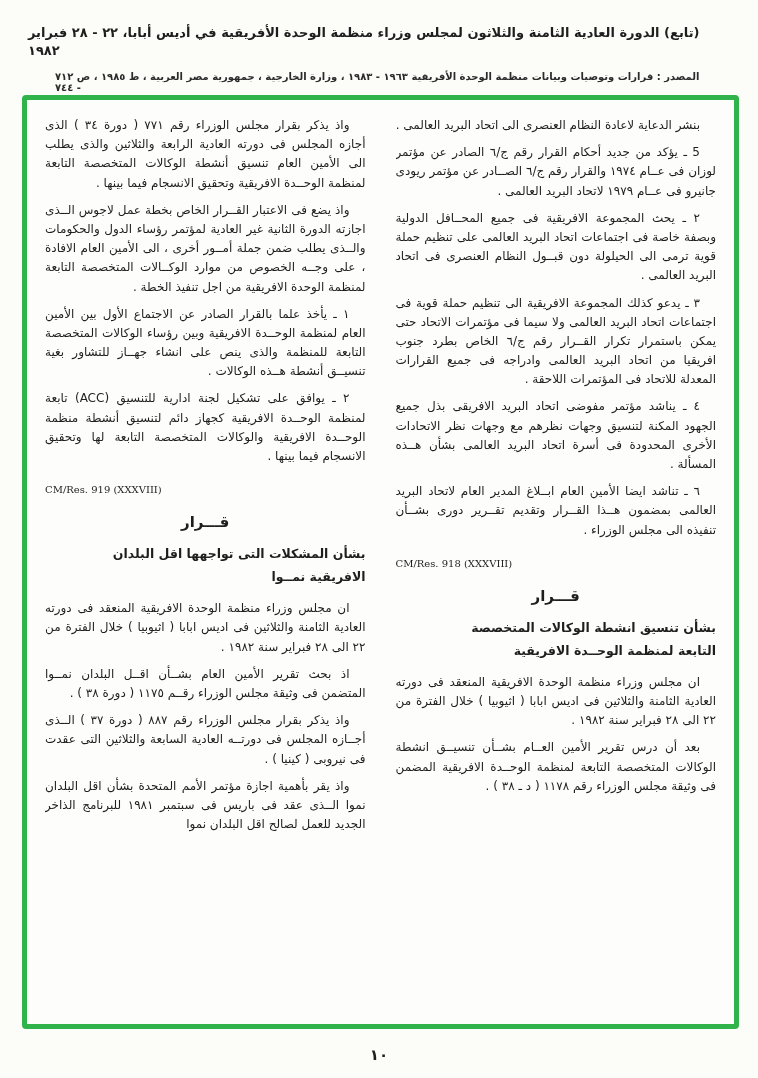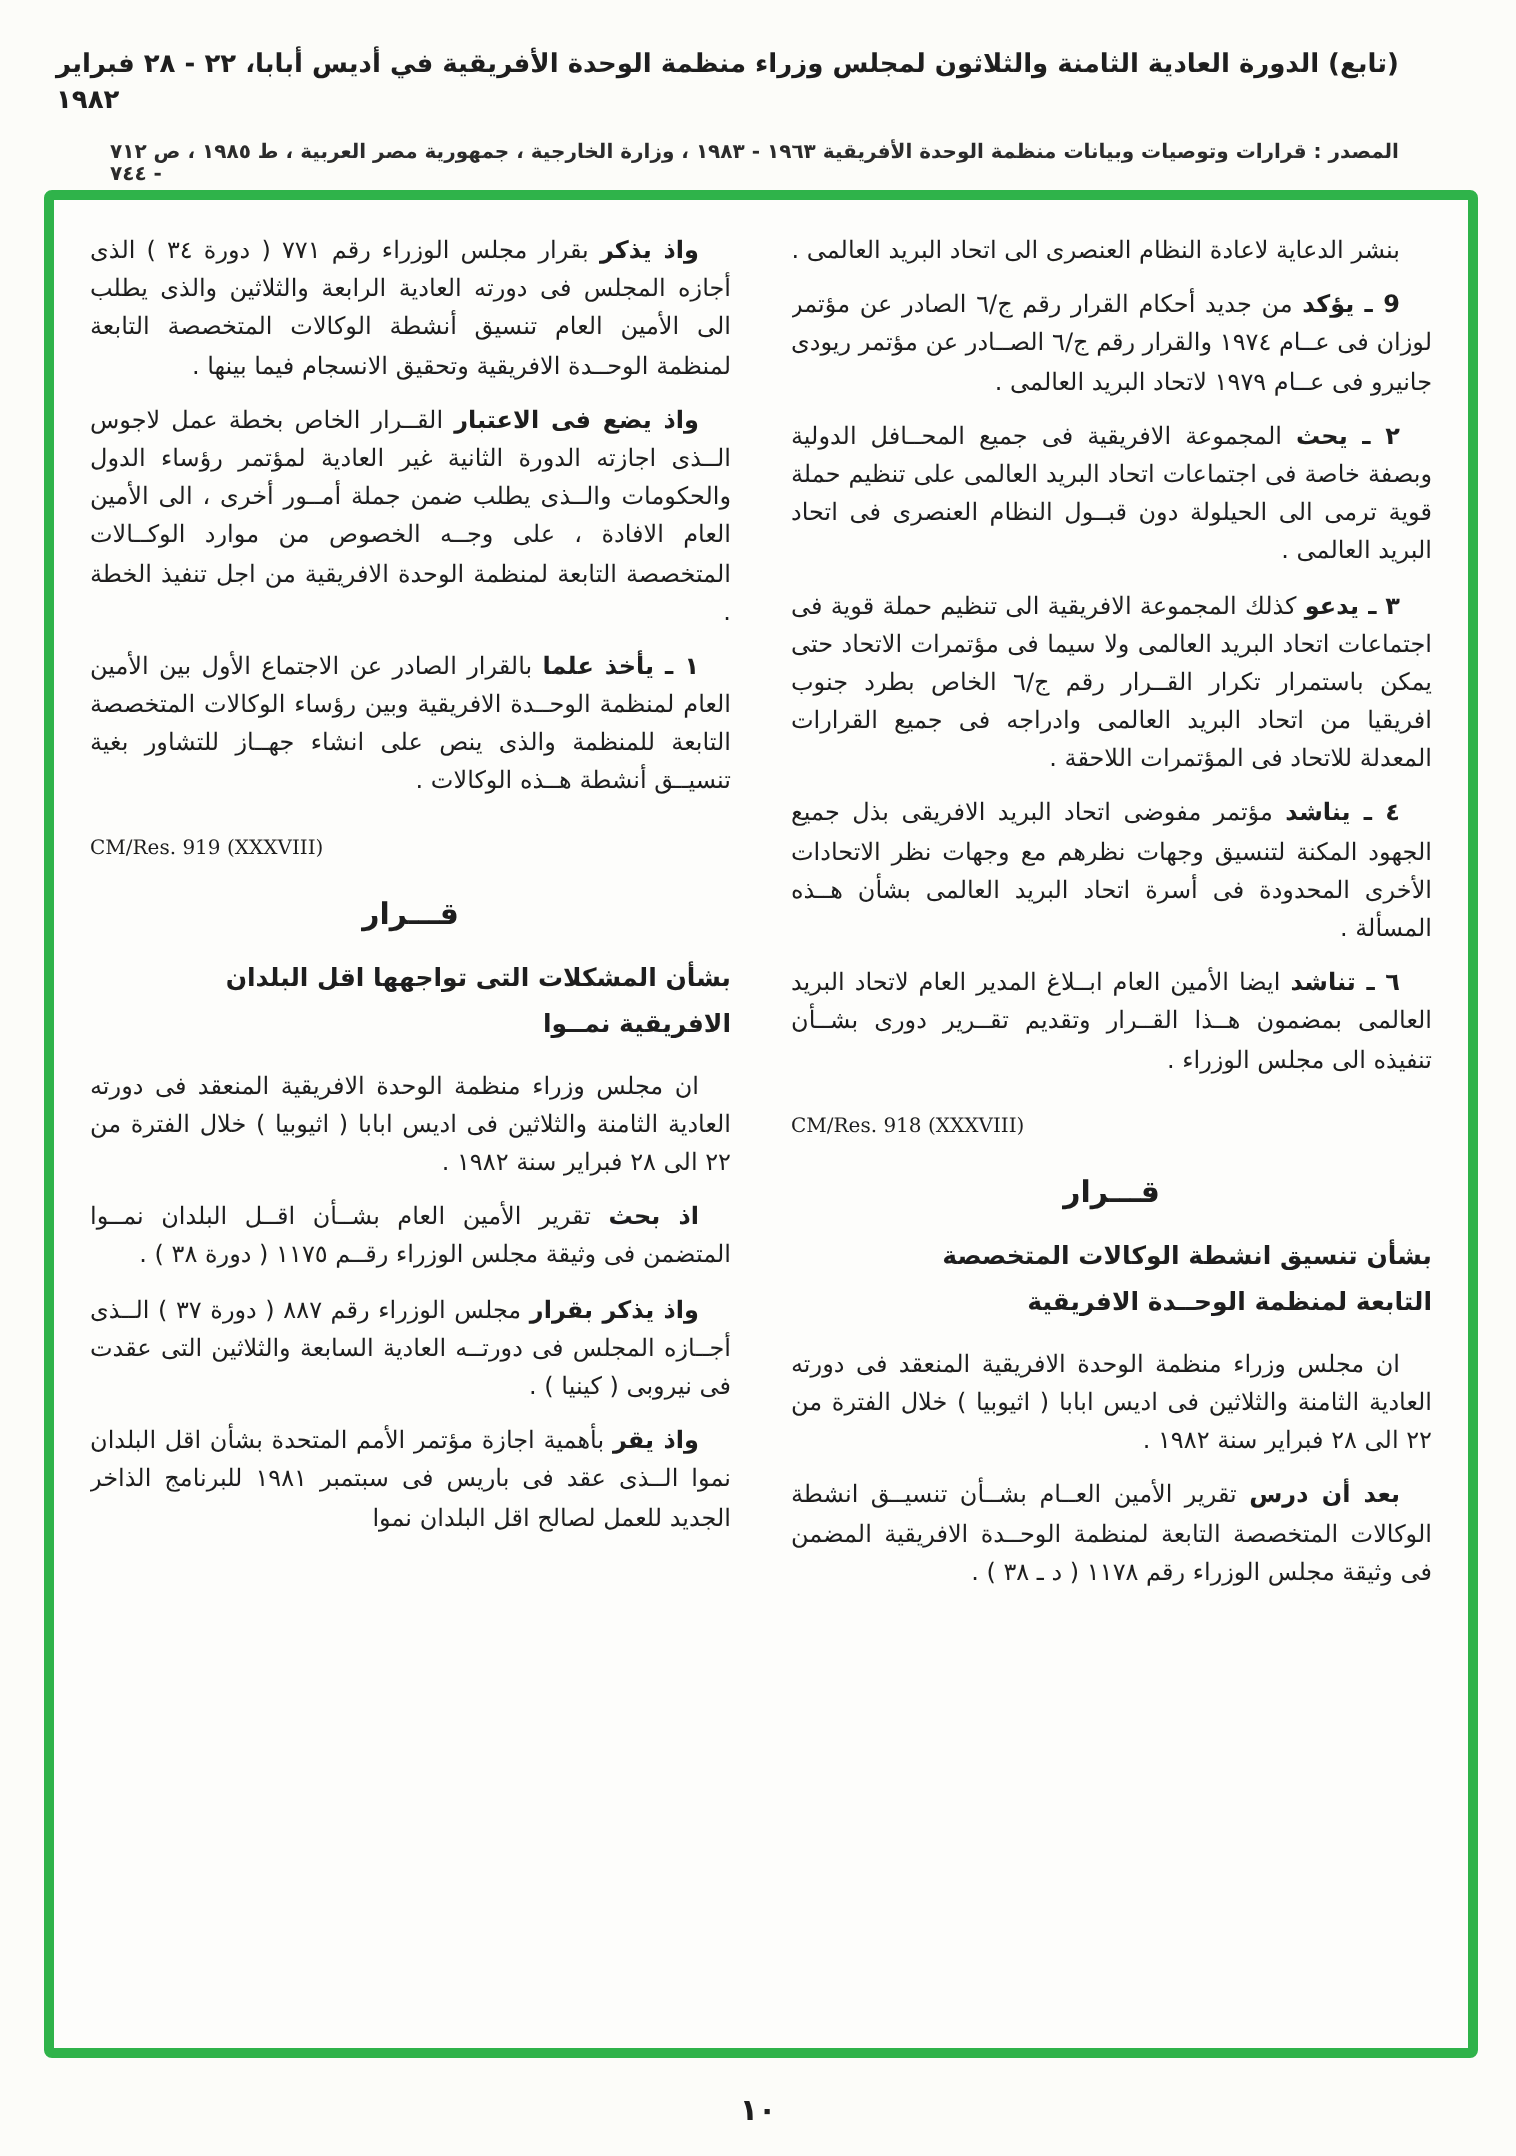--- a/index.html
+++ b/index.html
@@ -30,21 +30,21 @@
     height:100%;
   }
   .col {
     flex:1;
     font-size:12px;
     line-height:1.6;
     text-align:justify;
     overflow:hidden;
   }
   .para { margin-bottom:8px; text-indent:16px; }
-  .para .lead { font-weight:bold; }
+  .para .lead { font-weight:normal; }
   .res-line {
     direction:ltr;
     text-align:left;
     font-family:"DejaVu Serif", serif;
     font-size:10px;
     margin:16px 0 12px;
     text-indent:0;
   }
   .qarar {
     text-align:center;
@@ -77,39 +77,40 @@
 <div class="scan-header">
   <div class="hdr1">(تابع) الدورة العادية الثامنة والثلاثون لمجلس وزراء منظمة الوحدة الأفريقية في أديس أبابا، ٢٢ - ٢٨ فبراير ١٩٨٢</div>
   <div class="hdr2">المصدر : قرارات وتوصيات وبيانات منظمة الوحدة الأفريقية ١٩٦٣ - ١٩٨٣ ، وزارة الخارجية ، جمهورية مصر العربية ، ط ١٩٨٥ ، ص ٧١٢ - ٧٤٤</div>
 </div>
 
 <div class="frame">
   <div class="columns">
 
     <div class="col">
       <p class="para"><span>بنشر الدعاية لاعادة النظام العنصرى الى اتحاد البريد العالمى .</span></p>
-      <p class="para"><b class="lead">9 ـ يؤكد</b> <span>من جديد أحكام القرار رقم ج/٦ الصادر عن مؤتمر لوزان فى عــام ١٩٧٤ والقرار رقم ج/٦ الصــادر عن مؤتمر ريودى جانيرو فى عــام ١٩٧٩ لاتحاد البريد العالمى .</span></p>
+      <p class="para"><b class="lead">5 ـ يؤكد</b> <span>من جديد أحكام القرار رقم ج/٦ الصادر عن مؤتمر لوزان فى عــام ١٩٧٤ والقرار رقم ج/٦ الصــادر عن مؤتمر ريودى جانيرو فى عــام ١٩٧٩ لاتحاد البريد العالمى .</span></p>
       <p class="para"><b class="lead">٢ ـ يحث</b> <span>المجموعة الافريقية فى جميع المحــافل الدولية وبصفة خاصة فى اجتماعات اتحاد البريد العالمى على تنظيم حملة قوية ترمى الى الحيلولة دون قبــول النظام العنصرى فى اتحاد البريد العالمى .</span></p>
       <p class="para"><b class="lead">٣ ـ يدعو</b> <span>كذلك المجموعة الافريقية الى تنظيم حملة قوية فى اجتماعات اتحاد البريد العالمى ولا سيما فى مؤتمرات الاتحاد حتى يمكن باستمرار تكرار القــرار رقم ج/٦ الخاص بطرد جنوب افريقيا من اتحاد البريد العالمى وادراجه فى جميع القرارات المعدلة للاتحاد فى المؤتمرات اللاحقة .</span></p>
       <p class="para"><b class="lead">٤ ـ يناشد</b> <span>مؤتمر مفوضى اتحاد البريد الافريقى بذل جميع الجهود المكنة لتنسيق وجهات نظرهم مع وجهات نظر الاتحادات الأخرى المحدودة فى أسرة اتحاد البريد العالمى بشأن هــذه المسألة .</span></p>
       <p class="para"><b class="lead">٦ ـ تناشد</b> <span>ايضا الأمين العام ابــلاغ المدير العام لاتحاد البريد العالمى بمضمون هــذا القــرار وتقديم تقــرير دورى بشــأن تنفيذه الى مجلس الوزراء .</span></p>
 
       <div class="res-line">CM/Res. 918 (XXXVIII)</div>
       <div class="qarar">قـــرار</div>
       <div class="subject">بشأن تنسيق انشطة الوكالات المتخصصة</div>
       <div class="subject last">التابعة لمنظمة الوحــدة الافريقية</div>
 
       <p class="para"><span>ان مجلس وزراء منظمة الوحدة الافريقية المنعقد فى دورته العادية الثامنة والثلاثين فى اديس ابابا ( اثيوبيا ) خلال الفترة من ٢٢ الى ٢٨ فبراير سنة ١٩٨٢ .</span></p>
       <p class="para"><b class="lead">بعد أن درس</b> <span>تقرير الأمين العــام بشــأن تنسيــق انشطة الوكالات المتخصصة التابعة لمنظمة الوحــدة الافريقية المضمن فى وثيقة مجلس الوزراء رقم ١١٧٨ ( د ـ ٣٨ ) .</span></p>
     </div>
 
     <div class="col">
       <p class="para"><b class="lead">واذ يذكر</b> <span>بقرار مجلس الوزراء رقم ٧٧١ ( دورة ٣٤ ) الذى أجازه المجلس فى دورته العادية الرابعة والثلاثين والذى يطلب الى الأمين العام تنسيق أنشطة الوكالات المتخصصة التابعة لمنظمة الوحــدة الافريقية وتحقيق الانسجام فيما بينها .</span></p>
       <p class="para"><b class="lead">واذ يضع فى الاعتبار</b> <span>القــرار الخاص بخطة عمل لاجوس الــذى اجازته الدورة الثانية غير العادية لمؤتمر رؤساء الدول والحكومات والــذى يطلب ضمن جملة أمــور أخرى ، الى الأمين العام الافادة ، على وجــه الخصوص من موارد الوكــالات المتخصصة التابعة لمنظمة الوحدة الافريقية من اجل تنفيذ الخطة .</span></p>
       <p class="para"><b class="lead">١ ـ يأخذ علما</b> <span>بالقرار الصادر عن الاجتماع الأول بين الأمين العام لمنظمة الوحــدة الافريقية وبين رؤساء الوكالات المتخصصة التابعة للمنظمة والذى ينص على انشاء جهــاز للتشاور بغية تنسيــق أنشطة هــذه الوكالات .</span></p>
+      <p class="para"><b class="lead">٢ ـ يوافق</b> <span>على تشكيل لجنة ادارية للتنسيق (ACC) تابعة لمنظمة الوحــدة الافريقية كجهاز دائم لتنسيق أنشطة منظمة الوحــدة الافريقية والوكالات المتخصصة التابعة لها وتحقيق الانسجام فيما بينها .</span></p>
 
       <div class="res-line">CM/Res. 919 (XXXVIII)</div>
       <div class="qarar">قـــرار</div>
       <div class="subject">بشأن المشكلات التى تواجهها اقل البلدان</div>
       <div class="subject last">الافريقية نمــوا</div>
 
       <p class="para"><span>ان مجلس وزراء منظمة الوحدة الافريقية المنعقد فى دورته العادية الثامنة والثلاثين فى اديس ابابا ( اثيوبيا ) خلال الفترة من ٢٢ الى ٢٨ فبراير سنة ١٩٨٢ .</span></p>
       <p class="para"><b class="lead">اذ بحث</b> <span>تقرير الأمين العام بشــأن اقــل البلدان نمــوا المتضمن فى وثيقة مجلس الوزراء رقــم ١١٧٥ ( دورة ٣٨ ) .</span></p>
       <p class="para"><b class="lead">واذ يذكر بقرار</b> <span>مجلس الوزراء رقم ٨٨٧ ( دورة ٣٧ ) الــذى أجــازه المجلس فى دورتــه العادية السابعة والثلاثين التى عقدت فى نيروبى ( كينيا ) .</span></p>
       <p class="para"><b class="lead">واذ يقر</b> <span>بأهمية اجازة مؤتمر الأمم المتحدة بشأن اقل البلدان نموا الــذى عقد فى باريس فى سبتمبر ١٩٨١ للبرنامج الذاخر الجديد للعمل لصالح اقل البلدان نموا</span></p>

